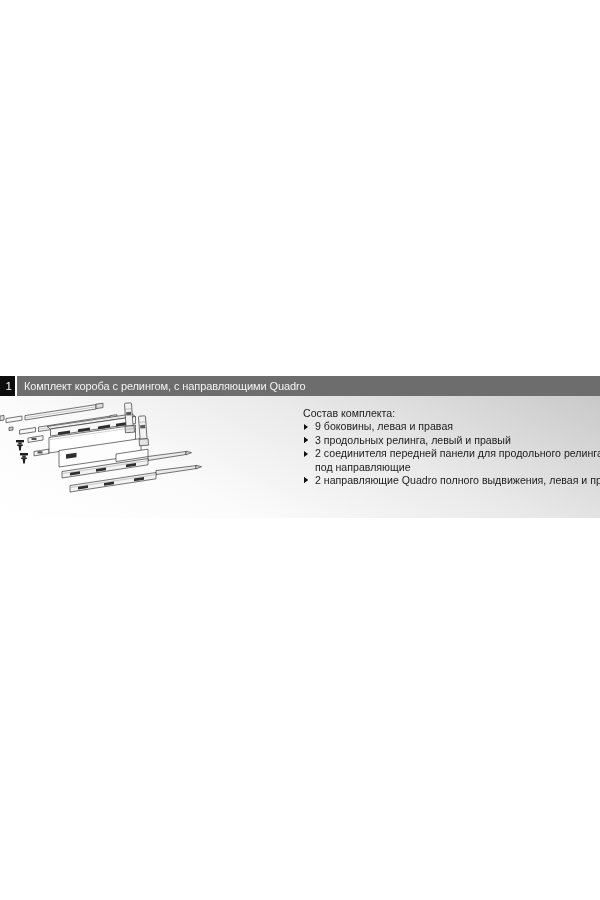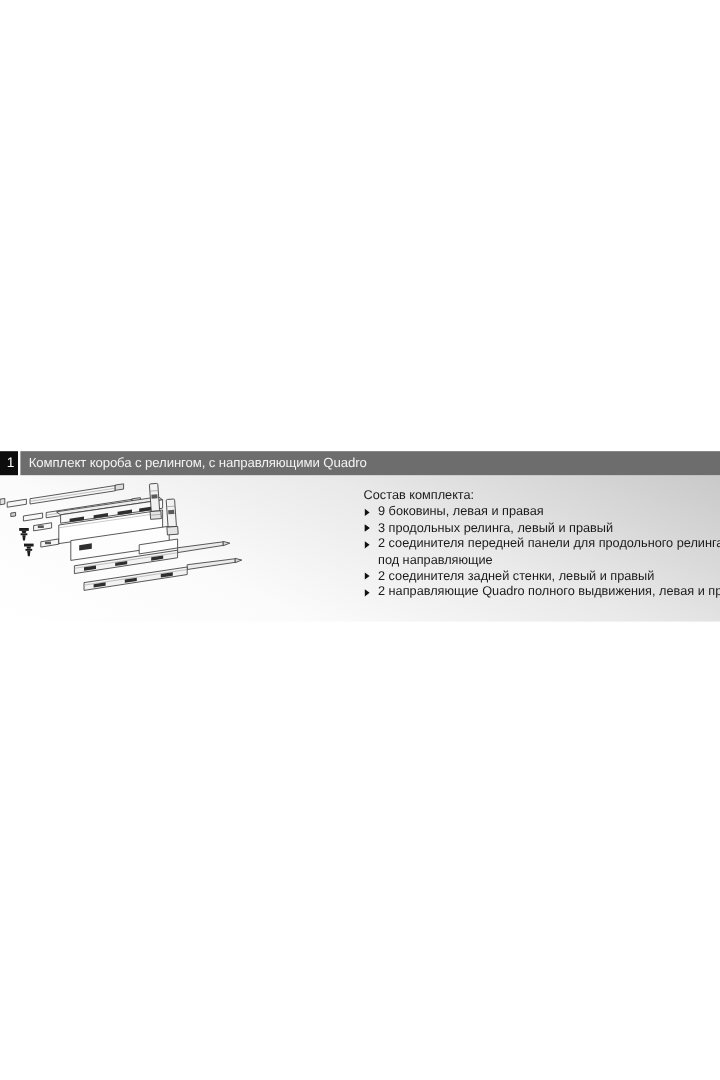--- a/index.html
+++ b/index.html
@@ -193,21 +193,20 @@
         <span class="bul"></span>
         <span>3 продольных релинга, левый и правый</span>
       </li>
       <li>
         <span class="bul"></span>
         <span>2 соединителя передней панели для продольного релинга</span>
         <span class="blk">под направляющие</span>
       </li>
       <li>
         <span class="bul"></span>
-        <span>2 соединителя задней стенки, левый и правый</span>
       </li>
       <li>
         <span class="bul"></span>
         <span>2 направляющие Quadro полного выдвижения, левая и правая</span>
       </li>
     </ul>
   </div>
 
 </div>
 

